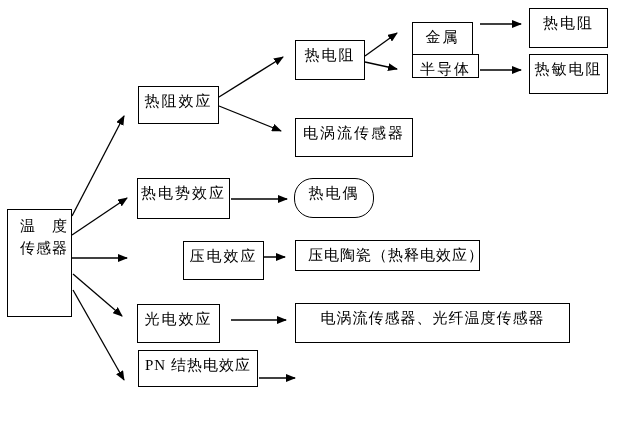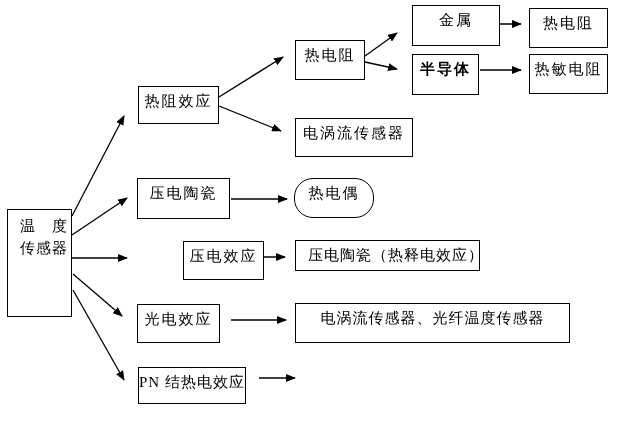--- a/index.html
+++ b/index.html
@@ -43,32 +43,32 @@
     letter-spacing: 1px;
   }
   .root-line {
     display: block;
     line-height: 22px;
   }
   
   .n-root            { left: 7px;   top: 209px; width: 65px;  height: 108px; }
   .n-thermal-res     { left: 138px; top: 86px;  width: 81px;  height: 38px; }
   .n-rtd-mid         { left: 295px; top: 40px;  width: 70px;  height: 40px; }
-  .n-metal           { left: 412px; top: 5px;   width: 88px;  height: 41px; font-family: Liberation Serif, serif; }
-  .n-semi            { left: 412px; top: 54px;  width: 67px;  height: 41px; font-weight: bold; }
+  .n-metal           { left: 412px; top: 22px;   width: 61px;  height: 41px; font-family: Liberation Serif, serif; }
+  .n-semi            { left: 412px; top: 54px;  width: 67px;  height: 24px; }
   .n-rtd-out         { left: 529px; top: 8px;   width: 79px;  height: 40px; }
   .n-thermistor      { left: 529px; top: 54px;  width: 79px;  height: 40px; }
   .n-eddy            { left: 295px; top: 118px; width: 118px; height: 39px; }
   .n-emf             { left: 137px; top: 178px; width: 93px;  height: 41px; }
   .n-couple          { left: 294px; top: 178px; width: 80px;  height: 40px; border-radius: 19px; }
   .n-piezo           { left: 137px; top: 241px; width: 81px;  height: 39px; margin-left: 46px; }
   .n-ceramic         { left: 295px; top: 240px; width: 185px; height: 31px; letter-spacing: 1px; }
   .n-photo           { left: 137px; top: 304px; width: 83px;  height: 39px; }
   .n-infrared        { left: 295px; top: 303px; width: 275px; height: 40px; letter-spacing: 1px; }
-  .n-pn              { left: 138px; top: 367px; width: 108px; height: 37px; letter-spacing: 1px; text-align: center; }
+  .n-pn              { left: 138px; top: 350px; width: 120px; height: 37px; letter-spacing: 1px; text-align: center; }
   .n-diode           { left: 301px; top: 368px; width: 322px; height: 44px; letter-spacing: 1px; padding-top: 7px; }
 </style>
 </head>
 <body>
 
 <div class="canvas">
 
   <svg class="arrows" viewBox="0 0 638 421" xmlns="http://www.w3.org/2000/svg">
     <defs>
       <marker id="ah" markerWidth="10" markerHeight="8" refX="9" refY="4" orient="auto" markerUnits="userSpaceOnUse">
@@ -121,21 +121,21 @@
 
   <div class="node n-thermistor">
     <span>热敏电阻</span>
   </div>
 
   <div class="node n-eddy">
     <span>电涡流传感器</span>
   </div>
 
   <div class="node n-emf">
-    <span>压电陶瓷</span>
+    <span>热电势效应</span>
   </div>
 
   <div class="node n-couple">
     <span>热电偶</span>
   </div>
 
   <div class="node n-piezo">
     <span>压电效应</span>
   </div>
 

